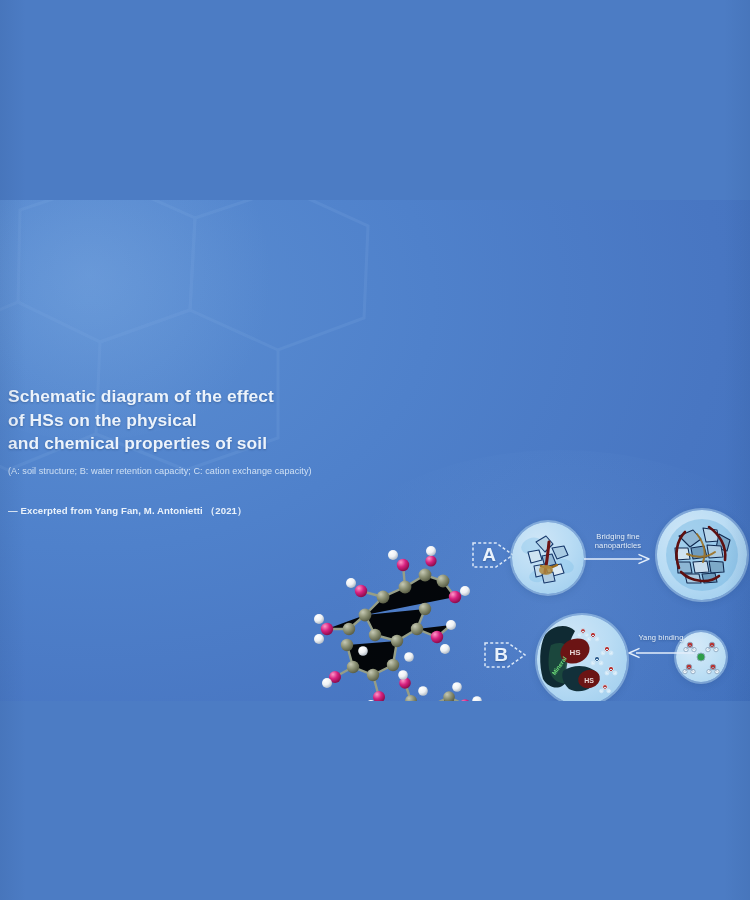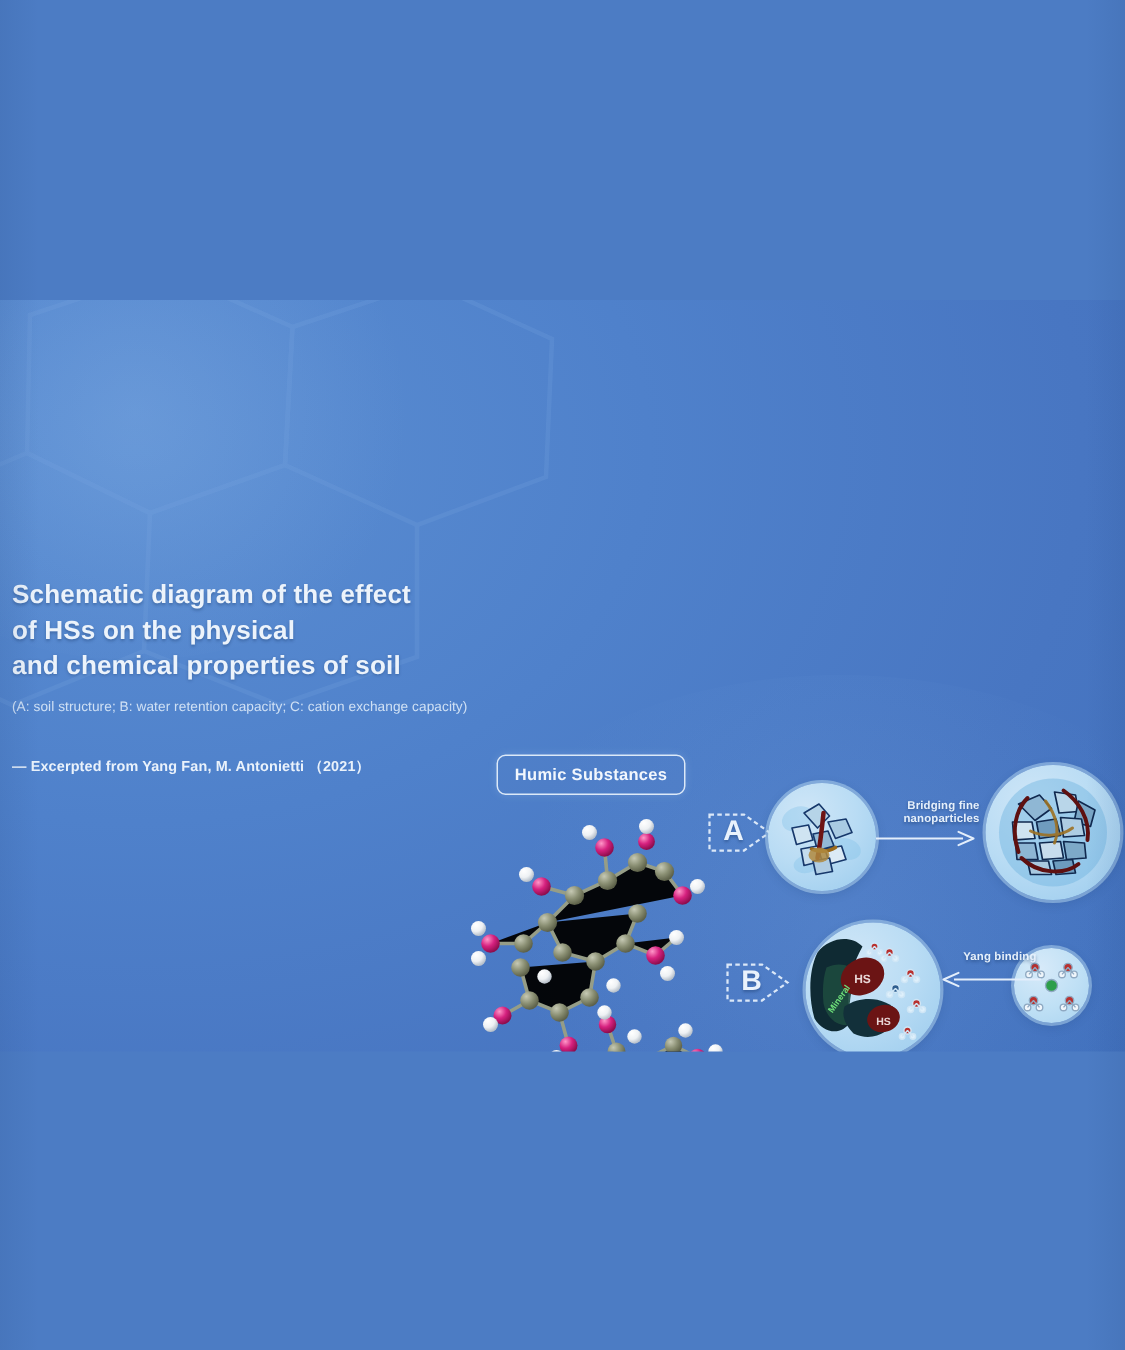--- a/index.html
+++ b/index.html
@@ -87,21 +87,21 @@
 
   #bub-a1{left:512px;top:322px;width:72px;height:72px;}
   #bub-a2{left:657px;top:310px;width:90px;height:90px;}
   #bub-b1{left:537px;top:415px;width:90px;height:90px;}
   #bub-b2{left:676px;top:432px;width:50px;height:50px;
     background:radial-gradient(circle at 35% 28%, #d7eaf9 0%, #bfe0f5 55%, #a9d3f0 100%);}
 
   
   .flowcap{
     position:absolute;color:#e6f0fb;font-size:7.6px;line-height:9.4px;
-    font-weight:bold;text-align:right;letter-spacing:.1px;
+    font-weight:normal;text-align:center;letter-spacing:.1px;
     text-shadow:0 1px 2px rgba(20,50,95,.45);
   }
   .flowarrow{position:absolute;}
   .flowarrow svg{display:block;}
 
   #cap-a{left:583px;top:332px;width:70px;}
   #arr-a{left:584px;top:353px;}
   #cap-b{left:631px;top:433px;width:60px;}
   #arr-b{left:628px;top:447px;}
 
@@ -137,21 +137,20 @@
     <div id="textblock">
       <div class="title">
         <div>Schematic diagram of the effect</div>
         <div>of HSs on the physical</div>
         <div>and chemical properties of soil</div>
       </div>
       <div class="subtitle">(A: soil structure; B: water retention capacity; C: cation exchange capacity)</div>
       <div class="credit">— Excerpted from Yang Fan, M. Antonietti （2021）</div>
     </div>
 
-    <div id="hs-pill">Humic Substances</div>
 
     <svg id="molecule" viewBox="0 0 185 280">
       <defs>
         <radialGradient id="gC" cx="33%" cy="28%" r="72%">
           <stop offset="0%" stop-color="#c6c9b4"></stop>
             <stop offset="55%" stop-color="#8a8f73"></stop>
             <stop offset="100%" stop-color="#5d6149"></stop>
         </radialGradient>
         <radialGradient id="gO" cx="33%" cy="28%" r="72%">
           <stop offset="0%" stop-color="#ff96c8"></stop>

